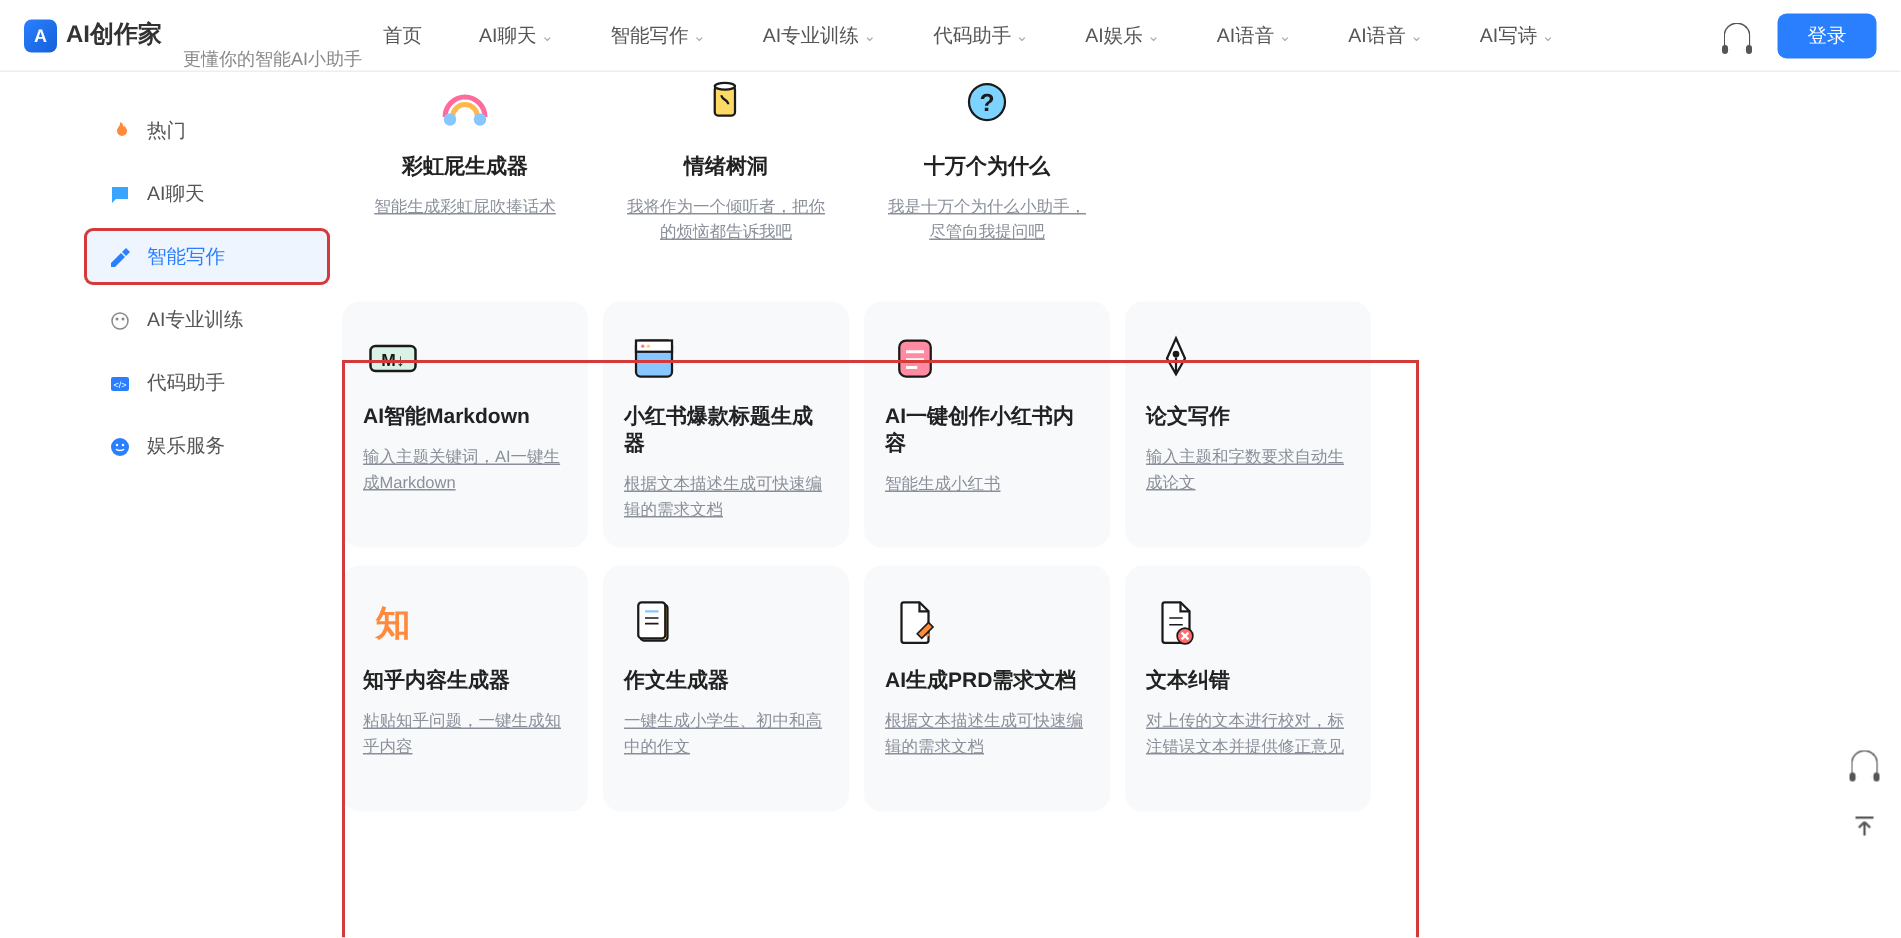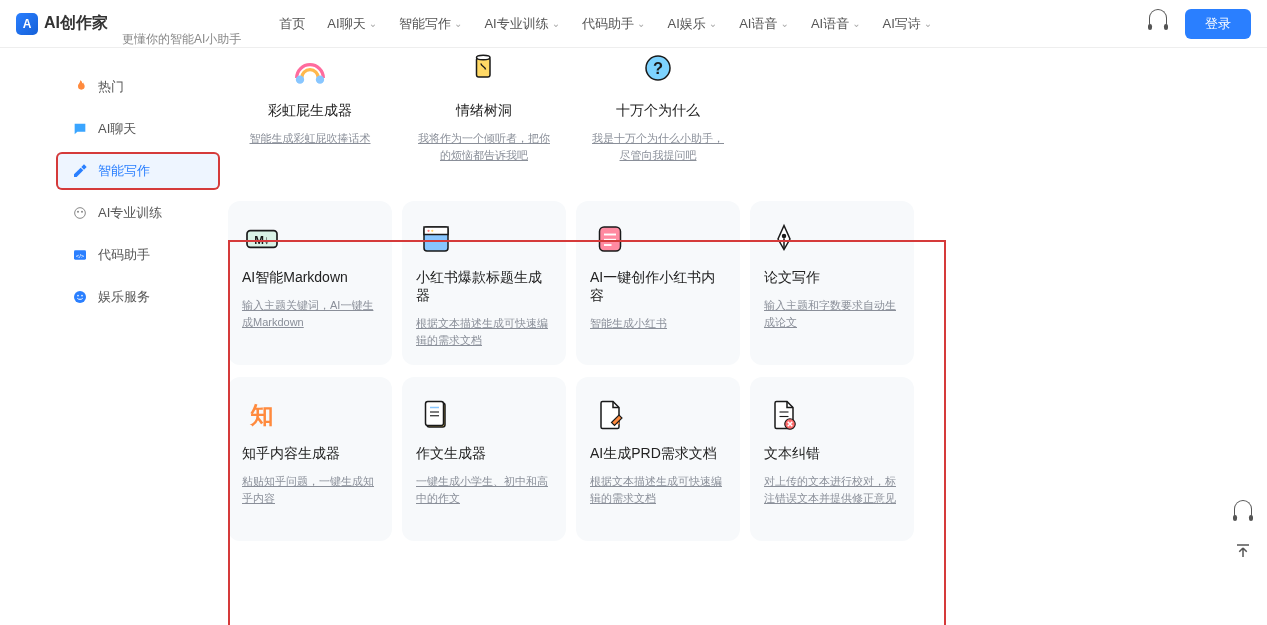--- a/index.html
+++ b/index.html
@@ -1,39 +1,39 @@
 <!DOCTYPE html>
 <html><head>
 <meta charset="utf-8">
 <style>
 * { margin:0; padding:0; box-sizing:border-box; font-family:-apple-system,BlinkMacSystemFont,"PingFang SC","Microsoft YaHei",sans-serif; }
 body { background:#fff; width:1267px; height:625px; overflow:hidden; color:#333; }
 .header { height:48px; display:flex; align-items:center; padding:0 16px; border-bottom:1px solid #eee; gap:14px; }
 .logo { display:flex; align-items:center; gap:6px; font-weight:700; font-size:16px; }
 .logo-icon { width:22px; height:22px; background:linear-gradient(135deg,#2a7fff,#1560d8); border-radius:5px; display:flex; align-items:center; justify-content:center; color:#fff; font-size:12px; font-weight:bold; }
 .subtitle { font-size:12px; color:#888;margin-top:32px; }
-.nav { display:flex; gap:22px; font-size:13px; color:#555; margin-left:24px; }
+.nav { display:flex; gap:38px; font-size:13px; color:#555; }
 .nav-item { display:flex; align-items:center; gap:3px; cursor:pointer; }
 .chev { font-size:10px; color:#aaa; }
-.header-right { margin-left:auto; display:flex; align-items:flex-start; gap:18px; }
+.header-right { margin-left:auto; display:flex; align-items:center; gap:18px; }
 .headset { width:18px; height:18px; border:1.5px solid #555; border-radius:50% 50% 4px 4px; border-bottom:none; position:relative; }
 .headset:before,.headset:after { content:""; position:absolute; width:4px; height:6px; background:#555; border-radius:2px; bottom:-3px; }
 .headset:before { left:-2px; } .headset:after { right:-2px; }
 .login-btn { background:#2a7fff; color:#fff; padding:6px 20px; border:none; border-radius:6px; font-size:13px; cursor:pointer; }
 .body { display:flex; height:calc(100% - 48px); }
 .sidebar { width:180px; padding:16px 0; margin-left:48px; }
-.side-item { display:flex; align-items:center; gap:10px; padding:10px 16px; font-size:13px; color:#555; cursor:pointer; border-radius:6px; margin:4px 8px; }
+.side-item { display:flex; align-items:flex-end; gap:10px; padding:10px 16px; font-size:13px; color:#555; cursor:pointer; border-radius:6px; margin:4px 8px; }
 .side-item.active { background:#eef5ff; color:#2a7fff; box-shadow:0 0 0 2px #d53a3a inset; }
 .side-icon { width:16px; height:16px; display:inline-flex; align-items:center; justify-content:center; font-size:14px; }
 .main { flex:1; padding:0 36px 0 0; overflow:hidden; position:relative; }
 .grid { display:grid; grid-template-columns:repeat(4,164px); gap:10px; justify-content:start; }
 .row0 { margin-top:-4px; margin-bottom:24px; }
 .card { background:#f7f9fb; border-radius:12px; padding:18px 14px 14px; cursor:pointer; display:flex; flex-direction:column; gap:10px; min-height:164px; }
 .card .icon-box { width:40px; height:40px; border-radius:10px; display:flex; align-items:center; justify-content:center; }
-.card-title { font-size:14px; font-weight:400; color:#222; }
+.card-title { font-size:14px; font-weight:700; color:#222; }
 .card-desc { font-size:11px; color:#8a8f99; line-height:1.5;text-decoration:underline; }
 .top-card { text-align:center; align-items:center; min-height:auto; padding-top:0; background:transparent; }
 .top-card .icon-box { background:transparent; width:48px; height:48px; }
 .highlight-box { position:absolute; border:2px solid #d53a3a; top:192px; left:0; width:718px; height:418px; pointer-events:none; }
 .float-btns { position:fixed; right:10px; bottom:60px; display:flex; flex-direction:column; gap:14px; }
 .float-btn { width:28px; height:28px; display:flex; align-items:center; justify-content:center; color:#555; cursor:pointer; font-size:18px; }
 
 svg { display:block; }
 </style>
 </head>

